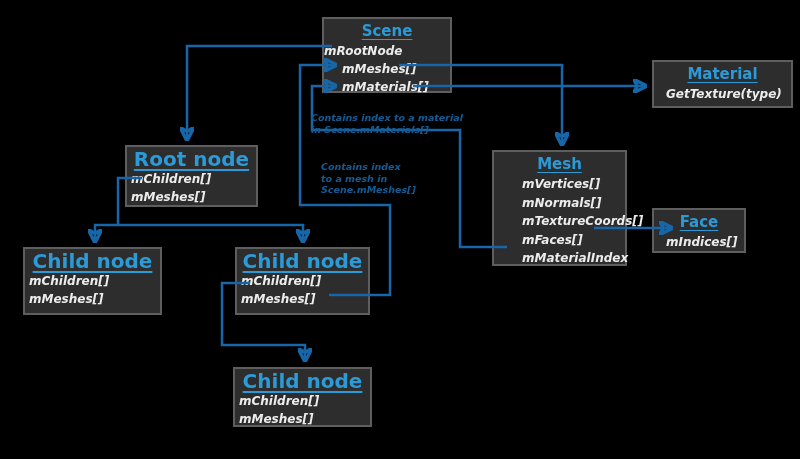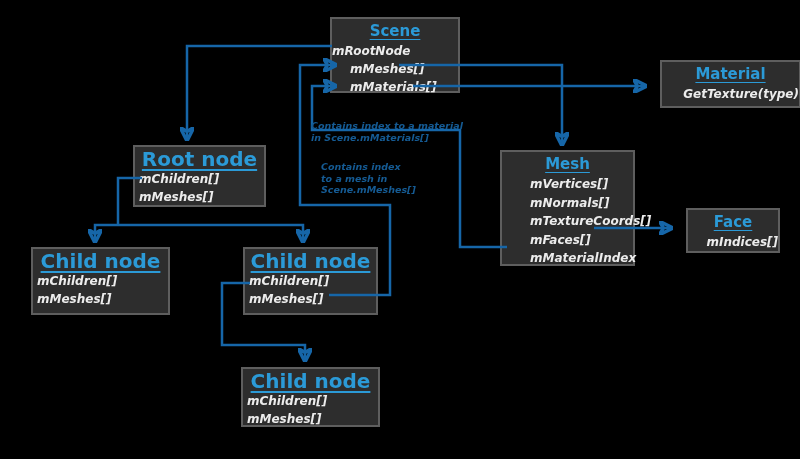--- a/index.html
+++ b/index.html
@@ -2,33 +2,33 @@
 <html><head>
 <meta charset="utf-8">
 <style>
   html,body{margin:0;padding:0;background:#000;}
   .stage{
     position:relative;width:800px;height:459px;background:#000;overflow:hidden;
     font-family:"DejaVu Sans","Liberation Sans",sans-serif;
   }
   .node{
     position:absolute;background:#2d2d2d;border:2px solid #5e5e5e;
-    box-sizing:border-box;z-index:1;margin-left:8px;
+    box-sizing:border-box;z-index:1;
   }
   .node-title{
     color:#2b9ad7;font-weight:bold;text-align:center;
     text-decoration:underline;text-underline-offset:3px;
     font-size:15px;line-height:21px;padding-top:2px;
   }
   .node-title.big{font-size:20px;}
   .node-field{
     color:#ececec;font-weight:bold;font-style:italic;
     font-size:12px;line-height:18px;padding-left:4px;white-space:nowrap;
   }
-  .node-field.center{padding-left:4px;text-align:right;}
+  .node-field.center{padding-left:12px;text-align:left;}
   .mesh .node-field{line-height:18.6px;padding-left:28px;}
   .note{
     position:absolute;color:#155b94;font-weight:bold;font-style:italic;
     font-size:9.5px;line-height:11.5px;white-space:nowrap;z-index:3;
   }
   .note span{display:block;}
   svg.wires{position:absolute;left:0;top:0;z-index:2;pointer-events:none;}
   svg.wires path{stroke:#1666a8;stroke-width:2.5;fill:none;}
 </style>
 </head>
@@ -56,21 +56,21 @@
 
   <div class="node mesh" style="left:492px;top:150px;width:135px;height:116px">
     <div class="node-title">Mesh</div>
     <div class="node-field">mVertices[]</div>
     <div class="node-field">mNormals[]</div>
     <div class="node-field">mTextureCoords[]</div>
     <div class="node-field">mFaces[]</div>
     <div class="node-field">mMaterialIndex</div>
   </div>
 
-  <div class="node" style="left:678px;top:208px;width:94px;height:45px">
+  <div class="node" style="left:652px;top:208px;width:94px;height:45px">
     <div class="node-title">Face</div>
     <div class="node-field center">mIndices[]</div>
   </div>
 
   <div class="node" style="left:23px;top:247px;width:139px;height:68px">
     <div class="node-title big">Child node</div>
     <div class="node-field">mChildren[]</div>
     <div class="node-field">mMeshes[]</div>
   </div>
 
@@ -79,21 +79,21 @@
     <div class="node-field">mChildren[]</div>
     <div class="node-field">mMeshes[]</div>
   </div>
 
   <div class="node" style="left:233px;top:367px;width:139px;height:60px">
     <div class="node-title big">Child node</div>
     <div class="node-field">mChildren[]</div>
     <div class="node-field">mMeshes[]</div>
   </div>
 
-  <div class="note" style="left:311px;top:120px">
+  <div class="note" style="left:311px;top:112px">
     <span>Contains index to a material</span>
     <span>in Scene.mMaterials[]</span>
   </div>
   <div class="note" style="left:321px;top:161px">
     <span>Contains index</span>
     <span>to a mesh in</span>
     <span>Scene.mMeshes[]</span>
   </div>
 
   <svg class="wires" width="800" height="459" viewBox="0 0 800 459">

